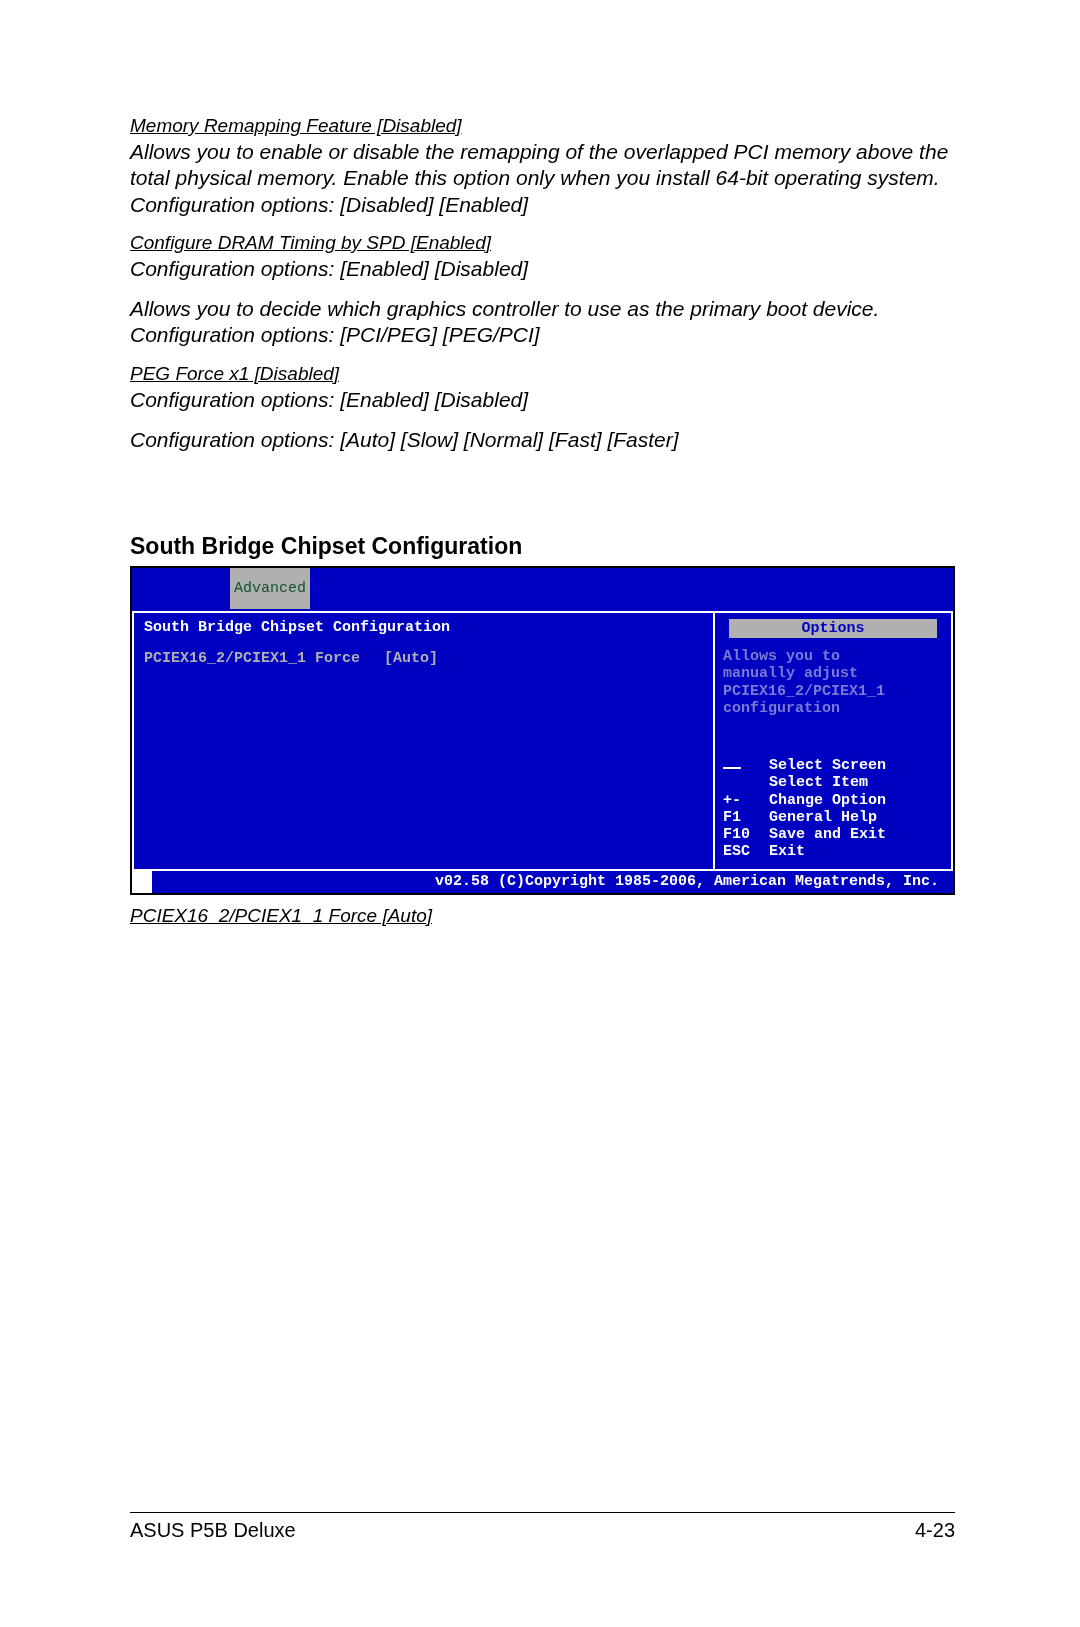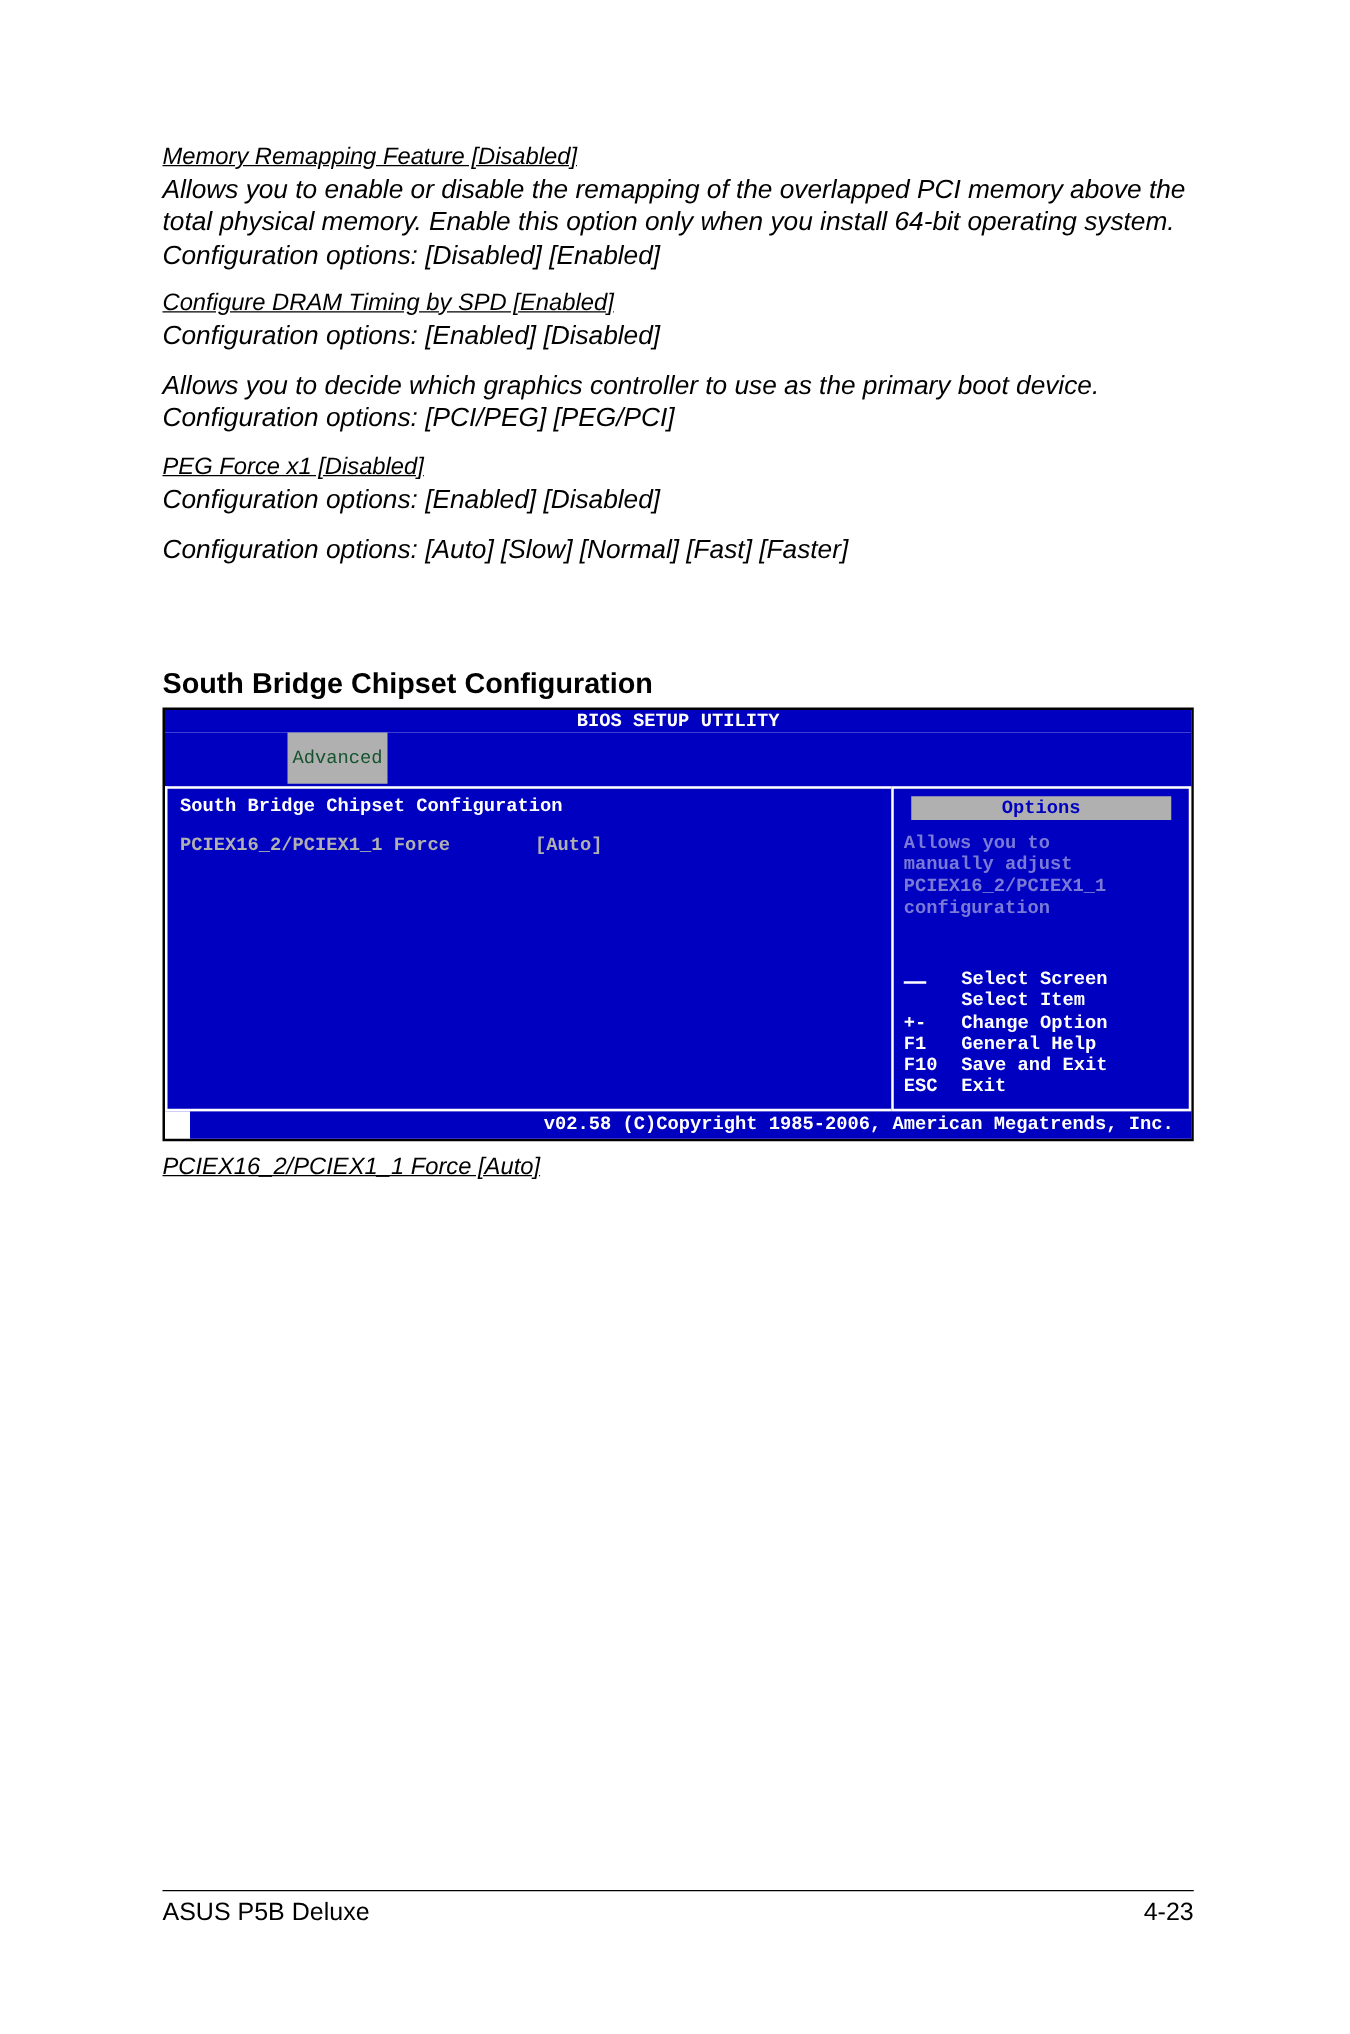--- a/index.html
+++ b/index.html
@@ -66,21 +66,21 @@
     flex: 1;
     border: 2px solid #fff;
     border-right: none;
     padding: 6px 10px 60px 10px;
   }
   .bios-left .bl-header {
     color: #fff;
     font-weight: bold;
     margin-bottom: 14px;
   }
-  .bios-row { display: flex; gap: 44px; }
+  .bios-row { display: flex; }
   .bios-row .bl-opt { color: #b0b0b0; font-weight: bold; width: 240px; }
   .bios-row .bl-val { color: #b0b0b0; font-weight: bold; }
   .bios-right {
     width: 220px;
     border: 2px solid #fff;
     padding: 6px 8px 8px 8px;
     color: #fff;
   }
   .opt-badge {
     background: #b0b0b0;
@@ -148,21 +148,20 @@
     <p class="setting-body">Configuration options: [Enabled] [Disabled]</p>
   </div>
 
   <div class="setting-block">
     <p class="setting-body">Configuration options: [Auto] [Slow] [Normal] [Fast] [Faster]</p>
   </div>
 
   <h2 class="section-heading">South Bridge Chipset Configuration</h2>
 
   <div class="bios">
-    <div class="bios-top">BIOS SETUP UTILITY</div>
     <div class="bios-tabs">
       <span class="bios-tab">Advanced</span>
     </div>
     <div class="bios-body">
       <div class="bios-left">
         <div class="bl-header">South Bridge Chipset Configuration</div>
         <div class="bios-row">
           <span class="bl-opt">PCIEX16_2/PCIEX1_1 Force</span>
           <span class="bl-val">[Auto]</span>
         </div>

